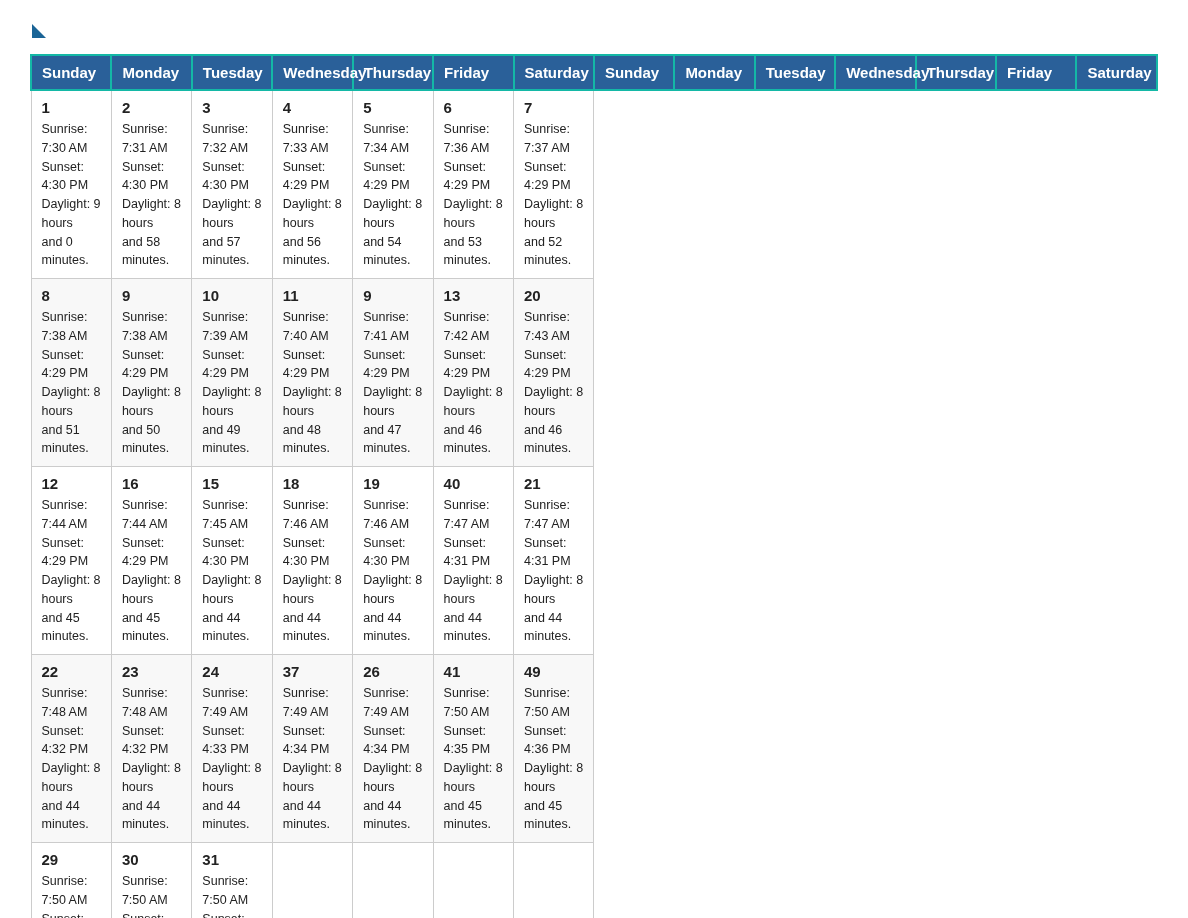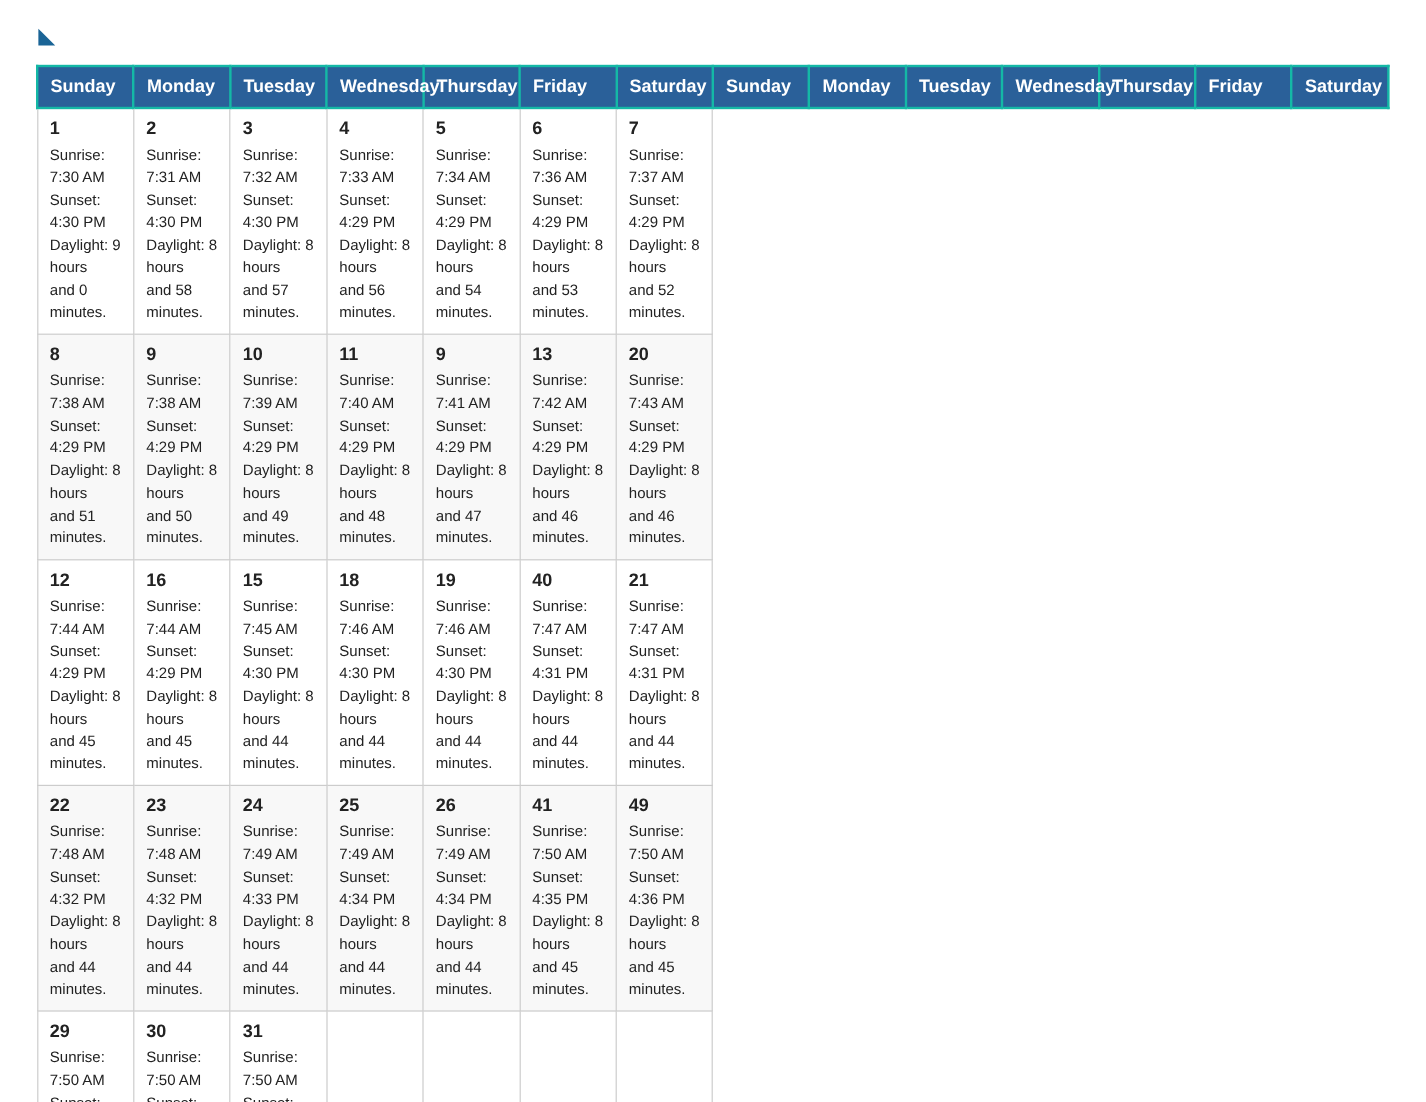--- a/index.html
+++ b/index.html
@@ -237,21 +237,21 @@
       </td>
         <td>
         <div class="day-number">23</div>
         <div class="day-info">Sunrise: 7:48 AM<br>Sunset: 4:32 PM<br>Daylight: 8 hours<br>and 44 minutes.</div>
       </td>
         <td>
         <div class="day-number">24</div>
         <div class="day-info">Sunrise: 7:49 AM<br>Sunset: 4:33 PM<br>Daylight: 8 hours<br>and 44 minutes.</div>
       </td>
         <td>
-        <div class="day-number">25</div>
+        <div class="day-number">37</div>
         <div class="day-info">Sunrise: 7:49 AM<br>Sunset: 4:34 PM<br>Daylight: 8 hours<br>and 44 minutes.</div>
       </td>
         <td>
         <div class="day-number">26</div>
         <div class="day-info">Sunrise: 7:49 AM<br>Sunset: 4:34 PM<br>Daylight: 8 hours<br>and 44 minutes.</div>
       </td>
         <td>
         <div class="day-number">41</div>
         <div class="day-info">Sunrise: 7:50 AM<br>Sunset: 4:35 PM<br>Daylight: 8 hours<br>and 45 minutes.</div>
       </td>

